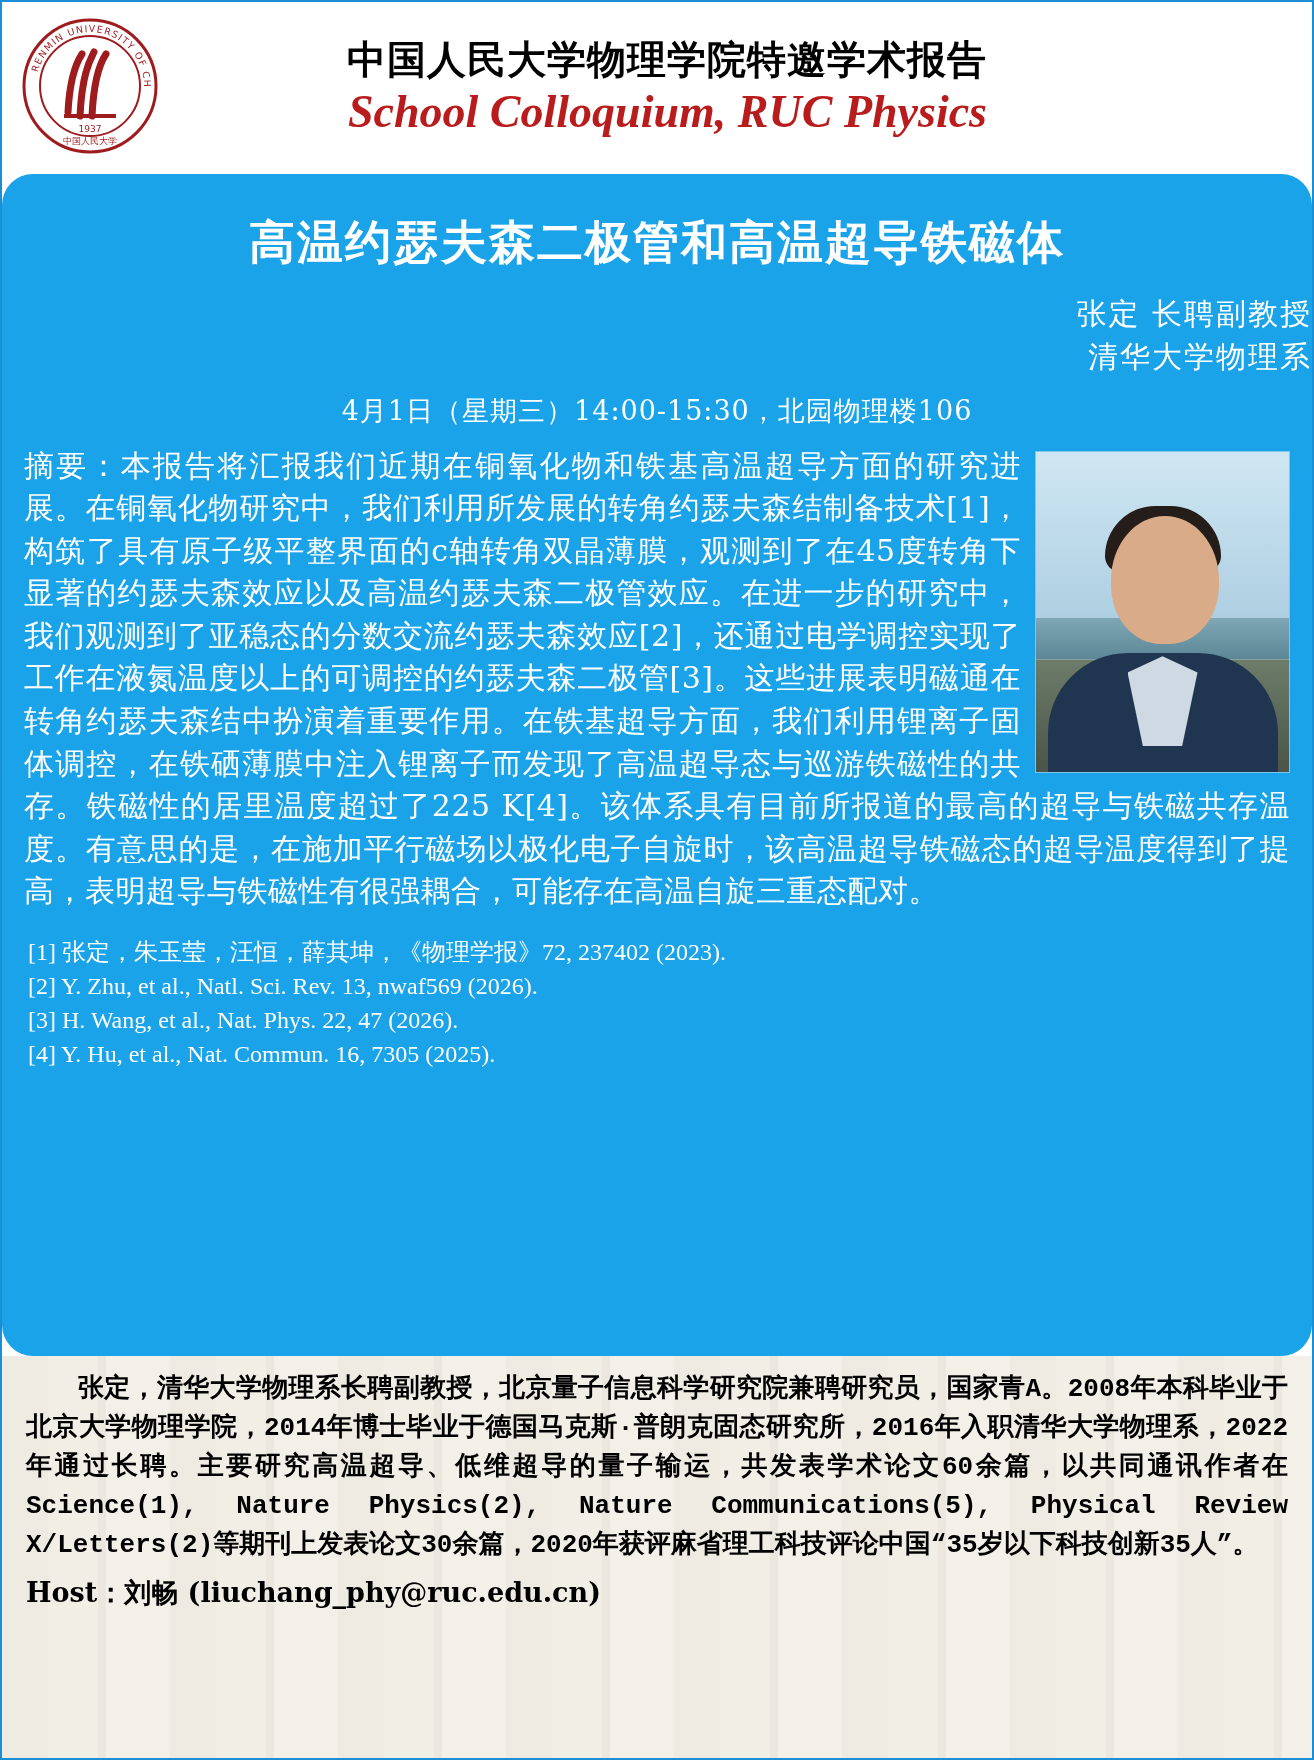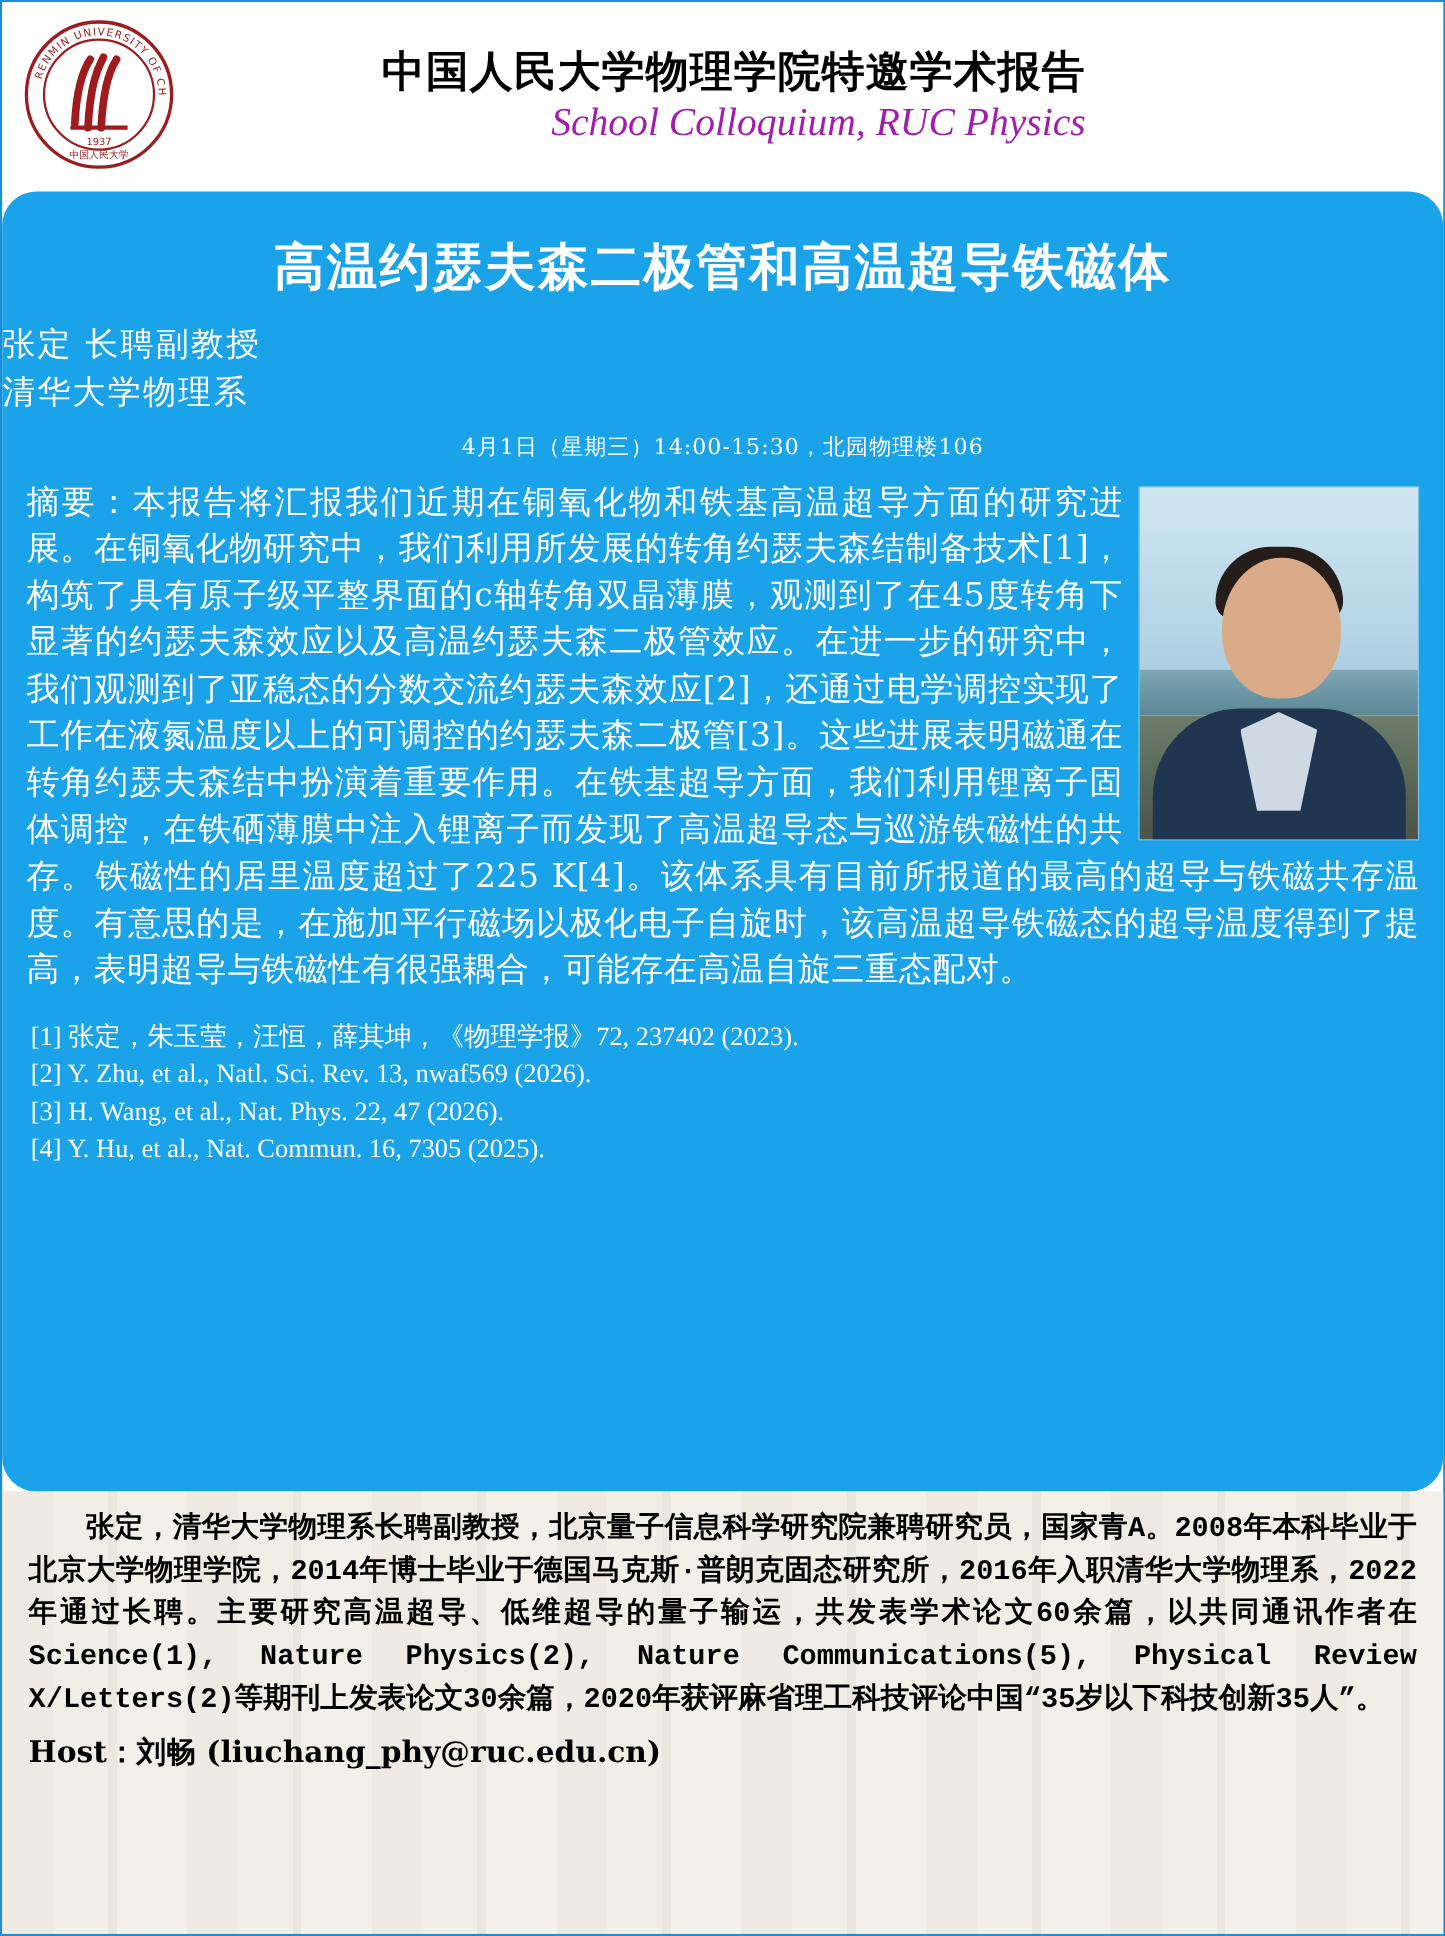--- a/index.html
+++ b/index.html
@@ -45,24 +45,24 @@
   .header-line1 {
     font-family: "DejaVu Serif", serif;
     font-size: 39px;
     font-weight: bold;
     color: #000000;
     line-height: 1.15;
     letter-spacing: 1px;
   }
   .header-line2 {
     font-family: "Liberation Serif", serif;
-    font-size: 36px;
-    font-weight: normal;
+    font-size: 46px;
+    font-weight: bold;
     font-style: italic;
-    color: #a21caf;
+    color: #b91c1c;
     line-height: 1.2;
     margin-top: 2px;
   }
 
   
   .blue {
     position: relative;
     background: #1aa3e8;
     padding: 18px 0 10px 0;
     height: 1182px;
@@ -73,33 +73,33 @@
     text-align: center;
     color: #ffffff;
     font-family: "DejaVu Serif", serif;
     font-weight: bold;
     font-size: 46px;
     line-height: 1.25;
     letter-spacing: 2px;
     padding: 22px 30px 4px 30px;
   }
   .speaker {
-    text-align: left;
+    text-align: right;
     color: #ffffff;
     font-family: "DejaVu Serif", serif;
     font-size: 30px;
     line-height: 1.45;
     margin-top: 16px;
     letter-spacing: 2px;
   }
   .when-where {
     text-align: center;
     color: #ffffff;
     font-family: "DejaVu Serif", serif;
-    font-size: 20px;
+    font-size: 27px;
     margin-top: 14px;
     letter-spacing: 1px;
   }
 
   .abstract-wrap {
     position: relative;
     margin: 16px 22px 0 22px;
     color: #ffffff;
   }
   .portrait {

